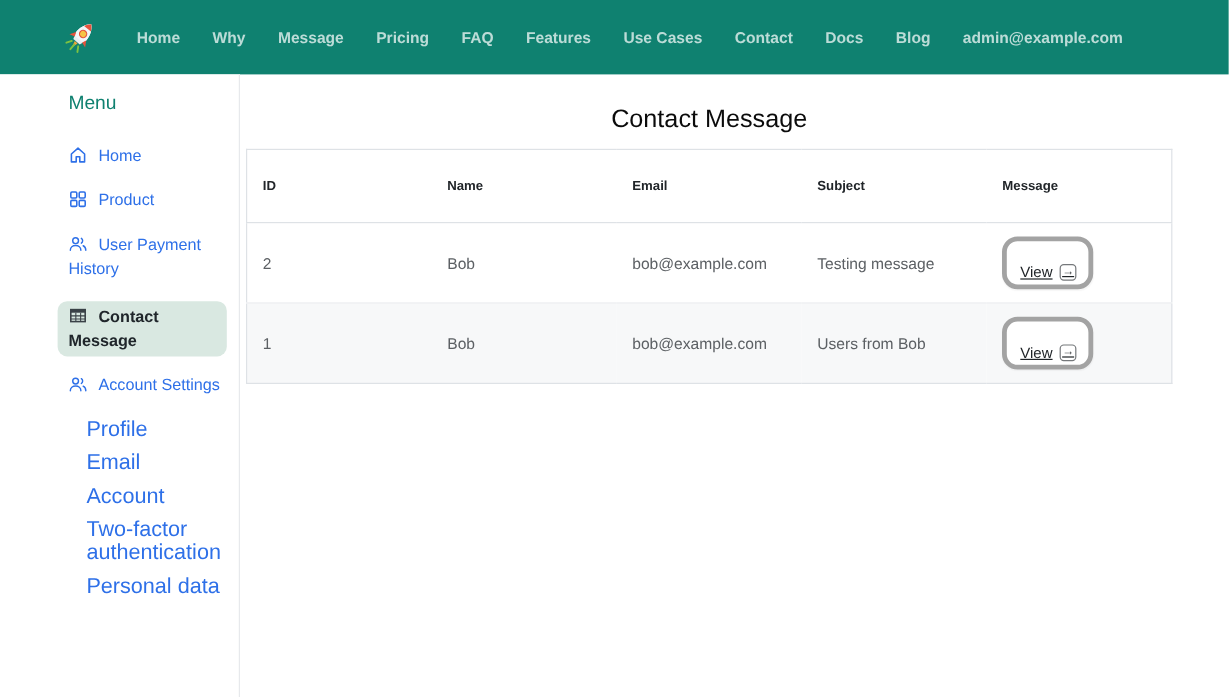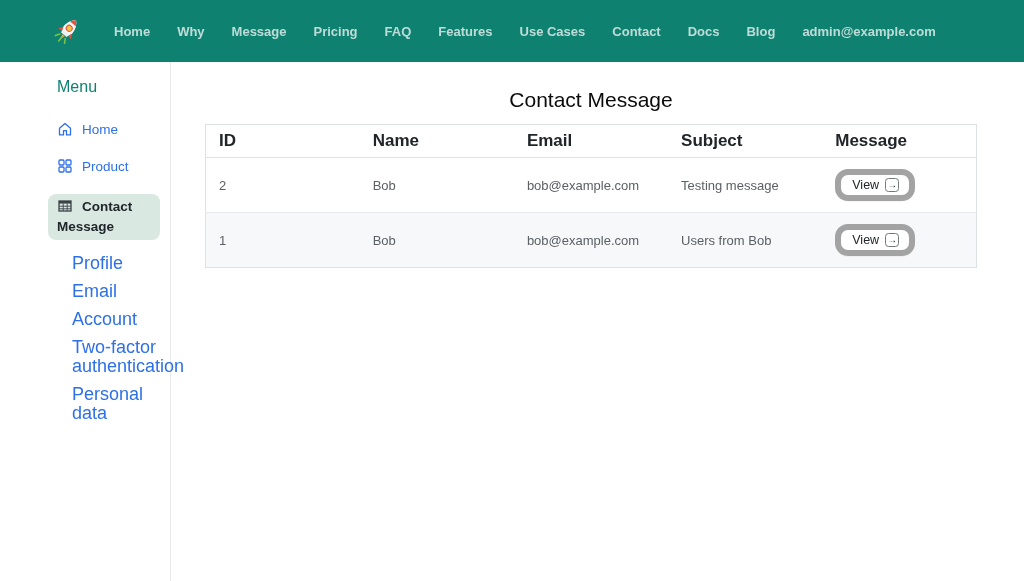--- a/index.html
+++ b/index.html
@@ -24,21 +24,21 @@
   .topnav {
     display:flex; align-items:center; gap:27px;
     margin-left:30px; flex:1; justify-content:flex-start;
   }
   .topnav .nav-item {
     color:rgba(255,255,255,0.72); font-weight:bold; font-size:13px;
     white-space:nowrap; cursor:pointer;
   }
   
   .sidebar {
-    position:absolute; top:62px; left:0; bottom:0; width:171px;
+    position:absolute; top:62px; left:0; bottom:0; width:200px;
     background:#ffffff; border-right:1px solid #e7e9ec;
     padding:16px 10px 0 57px;
   }
   .menu-title { color:var(--teal); font-size:16px; margin:0 0 24px 0; font-weight:400; }
   .side-item {
     color:var(--link); font-size:13.5px; line-height:20px;
     margin-bottom:17px; cursor:pointer;
   }
   .side-item .icn {
     display:inline-block; width:16px; height:16px; vertical-align:-3px;
@@ -59,32 +59,32 @@
   .main { margin-left:197px; padding:26px 47px 0 8px; }
   .page-title {
     font-size:21px; font-weight:400; color:#0b0b0b;
     text-align:center; margin:0 0 12px 0;
   }
   table.msg-table {
     width:100%; border-collapse:collapse; background:#fff;
     border:1px solid #dee2e6; font-size:13px; table-layout:fixed;
   }
   .msg-table th {
-    text-align:left; font-weight:bold; color:#212529; font-size:17px;
-    padding:6px 13px; border-bottom:1px solid #dee2e6; width:20%;
+    text-align:left; font-weight:bold; color:#212529; font-size:11px;
+    padding:24px 13px; border-bottom:1px solid #dee2e6; width:20%;
   }
   .msg-table td {
     padding:11px 13px; color:#5c6064; border-top:1px solid #e9ecef;
   }
   .msg-table tbody tr.striped { background:#f7f8f9; }
   .view-btn {
     display:inline-flex; align-items:center; gap:6px;
-    background:#ffffff; border:6px solid #a3a3a3; border-radius:13px;
-    padding:3px 10px 3px 11px; font-size:12.5px; color:#212529;
-    cursor:pointer; font-family:inherit; box-shadow:0 1px 1px rgba(0,0,0,.04);
+    background:#ffffff; border:4px solid #a3a3a3; border-radius:13px;
+    padding:19px 10px 3px 11px; font-size:12.5px; color:#212529;
+    cursor:pointer; font-family:inherit; box-shadow:0 1px 1px rgba(0,0,0,.04);text-decoration:underline;
   }
   .arrow-box {
     display:inline-flex; align-items:center; justify-content:center;
     width:14px; height:14px; border:1px solid #75787b; border-radius:3.5px;
     font-size:10px; line-height:1; color:#3a3d40;
   }
 </style>
 </head>
 <body>
 
@@ -121,25 +121,39 @@
   <h2 class="menu-title">Menu</h2>
   <div id="side-menu"><div class="side-item"><span class="icn"><svg viewBox="0 0 16 16" width="16" height="16">
             <path d="M2.5 7.3 8 2.4l5.5 4.9v6.6h-4V9.7h-3v4.2h-4z" fill="none" stroke="currentColor" stroke-width="1.3" stroke-linejoin="round"></path>
           </svg></span><span>Home</span></div><div class="side-item"><span class="icn"><svg viewBox="0 0 16 16" width="16" height="16">
             <g fill="none" stroke="currentColor" stroke-width="1.3">
               <rect x="2" y="2" width="5" height="5" rx="1"></rect>
               <rect x="9" y="2" width="5" height="5" rx="1"></rect>
               <rect x="2" y="9" width="5" height="5" rx="1"></rect>
               <rect x="9" y="9" width="5" height="5" rx="1"></rect>
             </g>
-          </svg></span><span>Product</span></div><div class="side-item active"><span class="icn"><svg viewBox="0 0 16 16" width="16" height="16">
+          </svg></span><span>Product</span></div><div class="side-item"><span class="icn"><svg viewBox="0 0 16 16" width="16" height="16">
+            <g fill="none" stroke="currentColor" stroke-width="1.2" stroke-linecap="round">
+              <circle cx="6" cy="5.6" r="2.4"></circle>
+              <path d="M1.6 13.6c0-2.5 2-4 4.4-4s4.4 1.5 4.4 4"></path>
+              <path d="M10.8 3.6a2.4 2.4 0 0 1 0 4"></path>
+              <path d="M12.3 9.8c1.4.6 2.2 2 2.2 3.8"></path>
+            </g>
+          </svg></span><span>User Payment History</span></div><div class="side-item active"><span class="icn"><svg viewBox="0 0 16 16" width="16" height="16">
             <rect x="2" y="3" width="12" height="10" fill="none" stroke="currentColor" stroke-width="1.3"></rect>
             <rect x="2" y="3" width="12" height="2.6" fill="currentColor"></rect>
             <path d="M2 8.2h12M2 10.8h12M6.2 5.6v7.4M10.2 5.6v7.4" stroke="currentColor" stroke-width="0.9" fill="none"></path>
-          </svg></span><span>Contact Message</span></div><br></div>
+          </svg></span><span>Contact Message</span></div><br><div class="side-item"><span class="icn"><svg viewBox="0 0 16 16" width="16" height="16">
+            <g fill="none" stroke="currentColor" stroke-width="1.2" stroke-linecap="round">
+              <circle cx="6" cy="5.6" r="2.4"></circle>
+              <path d="M1.6 13.6c0-2.5 2-4 4.4-4s4.4 1.5 4.4 4"></path>
+              <path d="M10.8 3.6a2.4 2.4 0 0 1 0 4"></path>
+              <path d="M12.3 9.8c1.4.6 2.2 2 2.2 3.8"></path>
+            </g>
+          </svg></span><span>Account Settings</span></div></div>
   <div id="side-submenu">
       <div class="side-subitem">Profile</div>
       <div class="side-subitem">Email</div>
       <div class="side-subitem">Account</div>
       <div class="side-subitem">Two-factor authentication</div>
       <div class="side-subitem">Personal data</div>
     </div>
 </aside>
 
 <main class="main">

